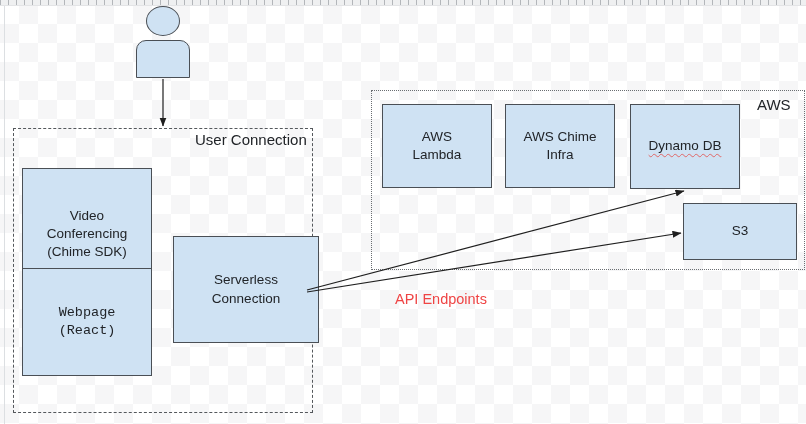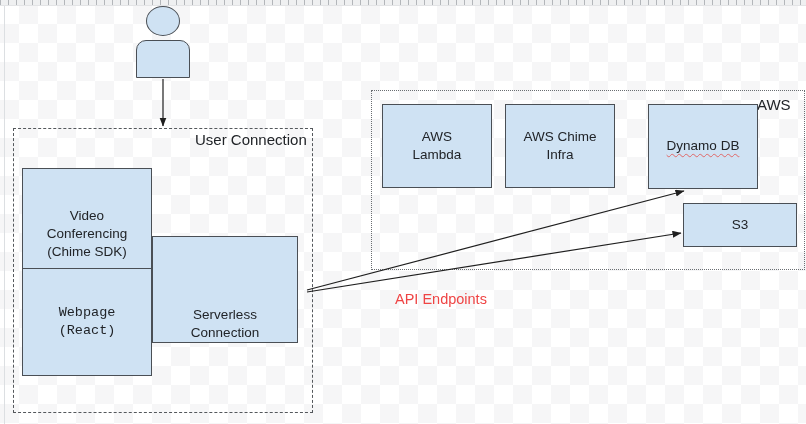--- a/index.html
+++ b/index.html
@@ -52,25 +52,25 @@
   }
   .group-label{position:absolute;font-size:15px;color:#212428;}
 
   #ui-group{left:13px;top:128px;width:300px;height:285px;}
   #ui-group-label{left:195px;top:131px;}
   #aws-group{left:371px;top:90px;width:434px;height:180px;}
   #aws-group-label{left:757px;top:96px;}
 
   #node-video{left:22px;top:168px;width:130px;height:132px;}
   #node-webpage{left:22px;top:268px;width:130px;height:108px;font-family:Liberation Mono, monospace;}
-  #node-serverless{left:152px;top:236px;width:146px;height:107px;align-items:flex-end;}
+  #node-serverless{left:173px;top:236px;width:146px;height:107px;}
   #node-lambda{left:382px;top:104px;width:110px;height:84px;}
   #node-chime{left:505px;top:104px;width:110px;height:84px;}
-  #node-dynamo{left:630px;top:104px;width:110px;height:85px;margin-left:18px;}
-  #node-s3{left:683px;top:203px;width:114px;height:44px;}
+  #node-dynamo{left:630px;top:104px;width:110px;height:85px;}
+  #node-s3{left:683px;top:203px;width:114px;height:57px;}
 
   
   .actor-head{
     position:absolute;left:146px;top:6px;width:34px;height:30px;
     background:#cfe2f3;border:1.5px solid #4a4f55;border-radius:50%;
     box-sizing:border-box;
   }
   .actor-body{
     position:absolute;left:136px;top:40px;width:54px;height:38px;
     background:#cfe2f3;border:1.5px solid #4a4f55;

